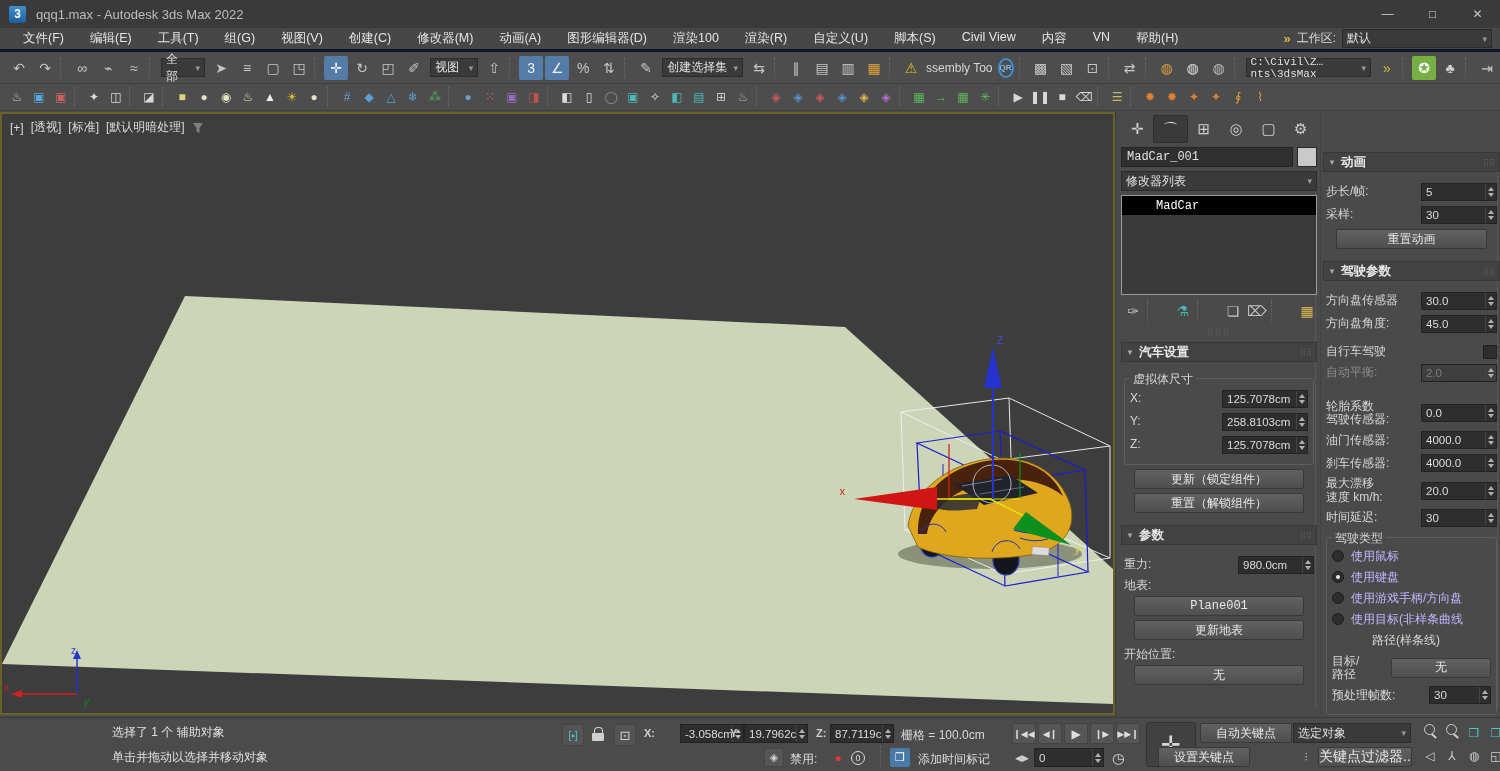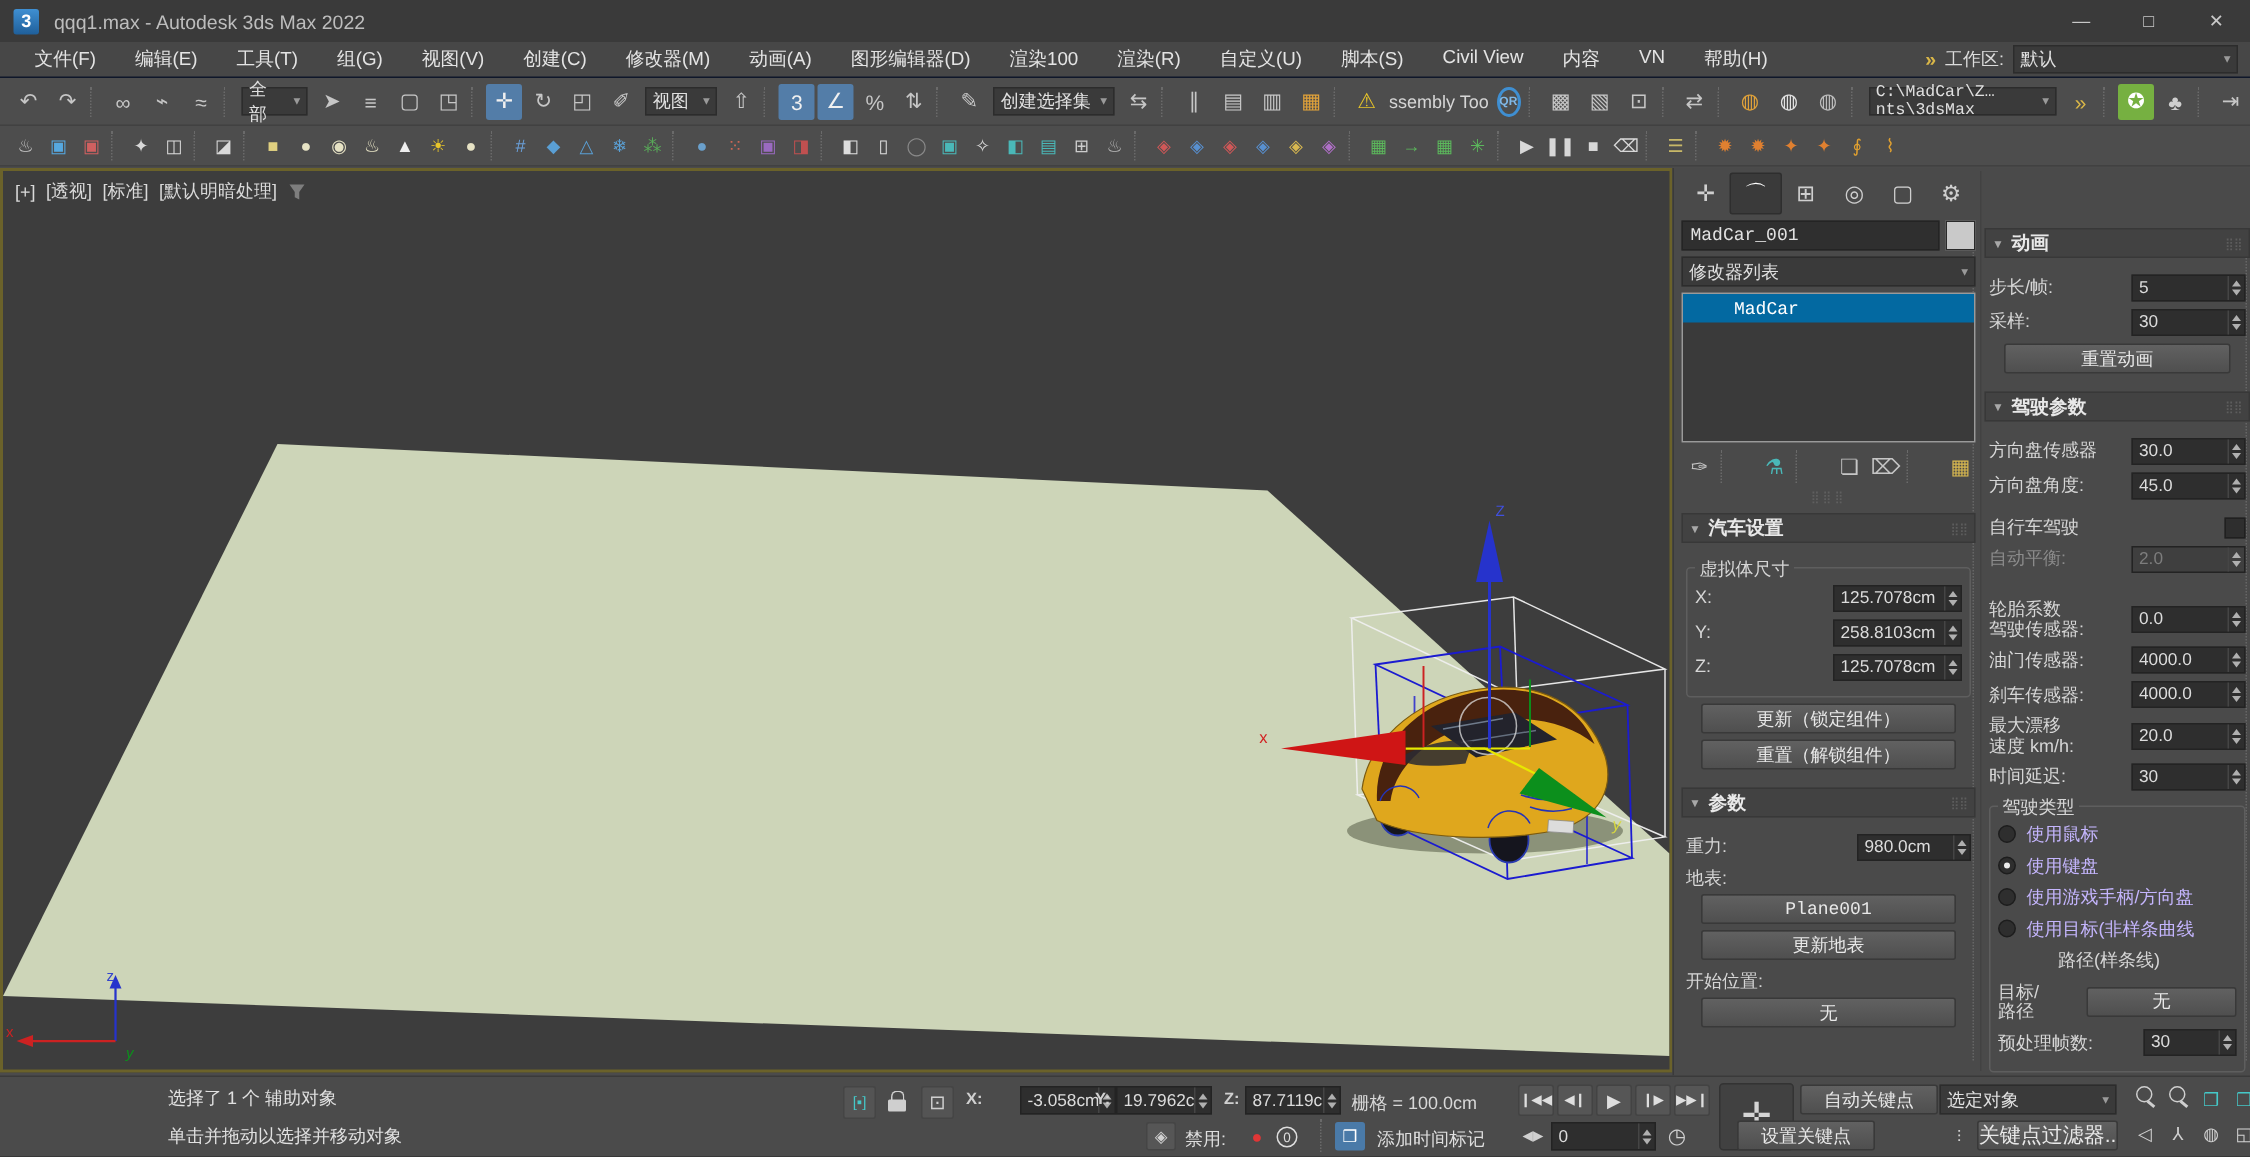--- a/index.html
+++ b/index.html
@@ -7,21 +7,21 @@
   #app{position:relative;width:1500px;height:771px;background:#4b4b4b;overflow:hidden;font-size:12px;color:#d8d8d8;}
 
   
   .titlebar{position:absolute;left:0;top:0;width:1500px;height:28px;background:#3a3a3a;display:flex;align-items:center;}
   .appbadge{width:17px;height:17px;margin-left:9px;background:linear-gradient(#3f8fd2,#1f5f9a);color:#fff;font-weight:bold;font-size:12px;text-align:center;line-height:17px;border-radius:2px;}
   .apptitle{margin-left:10px;color:#bdbdbd;font-size:13px;}
   .wingroup{margin-left:auto;display:flex;height:28px;}
   .winbtn{width:45px;height:28px;color:#c8c8c8;font-size:12px;display:flex;align-items:center;justify-content:center;}
 
   
-  .menubar{position:absolute;left:0;top:28px;width:1500px;height:24px;background:#474747;border-bottom:1px solid #0f172a;display:flex;align-items:center;padding-left:10px;}
+  .menubar{position:absolute;left:0;top:28px;width:1500px;height:24px;background:#474747;border-bottom:3px solid #0f172a;display:flex;align-items:center;padding-left:10px;}
   .mi{padding:0 13px;color:#e4e4e4;font-size:12.5px;white-space:nowrap;}
   .menu-right{margin-left:auto;display:flex;align-items:center;gap:6px;padding-right:8px;}
   .chev{color:#d9b648;font-weight:bold;font-size:13px;}
   .wslabel{color:#dcdcdc;}
   .dd{height:19px;background:#3a3a3a;border:1px solid #2c2c2c;display:flex;align-items:center;padding:0 4px;gap:6px;color:#e0e0e0;}
   .dd .caret{color:#9a9a9a;font-size:9px;margin-left:auto;}
 
   
   .tb{position:absolute;left:0;width:1500px;background:#4d4d4d;display:flex;align-items:center;border-bottom:1px solid #414141;padding-left:6px;}
   .tb1{top:52px;height:32px;}
@@ -49,21 +49,21 @@
   .scrollstrip{position:absolute;top:40px;bottom:10px;width:3px;border-left:1px dotted #666;}
   .tabsrow{display:flex;height:30px;align-items:center;}
   .tab{flex:1;height:28px;display:flex;align-items:center;justify-content:center;color:#cfcfcf;font-size:15px;}
   .tab.active{background:#3a3a3a;border:1px solid #2e2e2e;border-radius:2px;color:#fff;}
   .namerow{display:flex;gap:4px;margin-top:3px;align-items:center;}
   .namefield{flex:1;height:20px;background:#2f2f2f;border:1px solid #242424;color:#e2e2e2;display:flex;align-items:center;padding-left:5px;font-family:"Liberation Mono","DejaVu Sans Mono",monospace;font-size:12px;}
   .swatch{width:20px;height:20px;background:#c9c9c9;border:1px solid #2a2a2a;}
   .modlist{margin-top:4px;height:20px;}
   .stack{margin-top:4px;height:100px;background:#3a3a3a;border:1px solid #9a9a9a;overflow:hidden;}
   .stackrow{height:19px;display:flex;align-items:center;padding-left:34px;color:#e6e6e6;font-family:"Liberation Mono","DejaVu Sans Mono",monospace;}
-  .stackrow.sel{background:#0369a1;color:#fff;}
+  .stackrow.sel{background:#000000;color:#fff;}
   .stacktools{display:flex;align-items:center;height:26px;margin-top:3px;}
   .stacktools .ti{min-width:22px;height:22px;}
   .griprow{display:flex;justify-content:center;color:#5f5f5f;font-size:8px;height:14px;align-items:center;letter-spacing:2px;}
 
   .rollout{margin-top:4px;}
   .rhead{height:20px;background:#424242;border:1px solid #383838;display:flex;align-items:center;padding:0 4px;}
   .rhead .rarr{color:#a8a8a8;font-size:8px;margin-right:5px;}
   .rhead .rtitle{font-weight:bold;color:#e8e8e8;font-size:12.5px;}
   .rhead .grip{margin-left:auto;color:#5d5d5d;font-size:8px;}
   .rbody{padding:6px 3px 4px 3px;}
@@ -234,21 +234,21 @@
         <span class="ti">⊡</span>
         <span class="ti sep"></span>
         <span class="ti">⇄</span>
         <span class="ti sep"></span>
         <span class="ti" style="color: rgb(224, 162, 58);">◍</span>
         <span class="ti" style="color: rgb(226, 226, 226);">◍</span>
         <span class="ti" style="color: rgb(189, 189, 189);">◍</span>
         <span class="ti sep"></span>
       </div>
     <div class="dd" style="width:186px">
-      <span style="font-family:'Liberation Mono','DejaVu Sans Mono',monospace;font-size:11px">C:\MadCar\Z…nts\3dsMax</span>
+      <span style="font-family:'Liberation Mono','DejaVu Sans Mono',monospace;font-size:11px">C:\Civil\Z…nts\3dsMax</span>
       <span class="caret">▾</span>
     </div>
     <div class="tbgrp">
         <span class="ti" style="color: rgb(217, 182, 72);">»</span>
         <span class="ti sep"></span>
         <span class="ti" style="color: rgb(255, 255, 255); background: rgb(118, 176, 65);">✪</span>
         <span class="ti" style="color: rgb(207, 207, 207);">♣</span>
         <span class="ti sep"></span>
         <span class="ti">⇥</span>
       </div>

